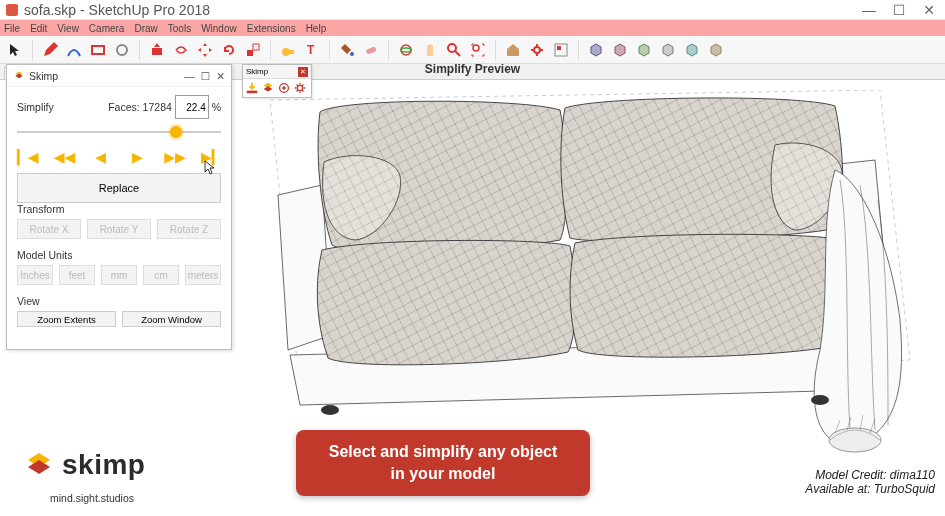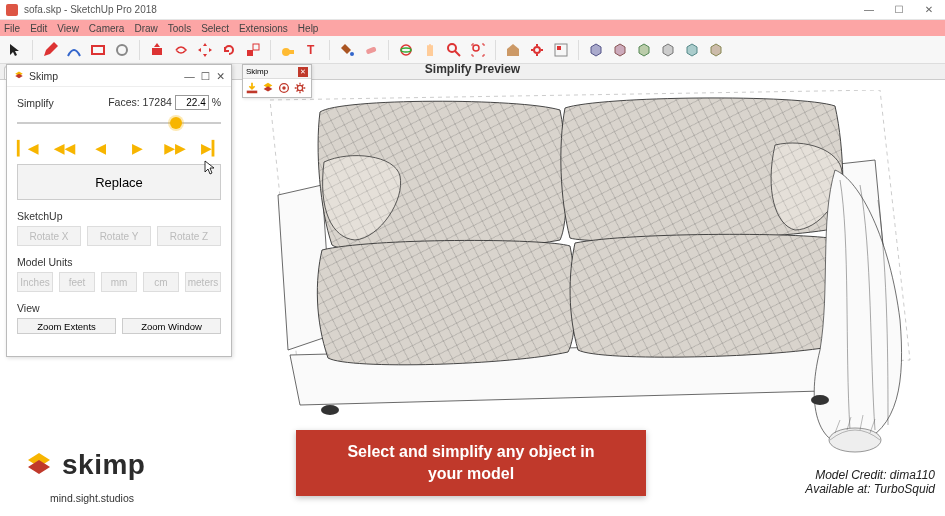--- a/index.html
+++ b/index.html
@@ -1,19 +1,19 @@
 <!DOCTYPE html>
 <html><head>
 <meta charset="utf-8">
 <style>
 * { margin:0; padding:0; box-sizing:border-box; font-family:"Segoe UI",Tahoma,sans-serif; }
 body { width:945px; height:516px; background:#fff; position:relative; overflow:hidden; }
 
 
-.title-bar { height:20px; background:#fff; border-bottom:1px solid #e5e5e5; display:flex; align-items:center; justify-content:space-between; padding:0 4px; font-size:10px; color:#555; }
+.title-bar { height:20px; background:#fff; border-bottom:1px solid #e5e5e5; display:flex; align-items:center; justify-content:space-between; padding:0 4px; font-size:14px; color:#555; }
 .title-bar .left { display:flex; align-items:center; gap:4px; }
 .title-bar .right { display:flex; gap:6px; }
 .win-btn { width:24px; text-align:center; cursor:pointer; color:#666; }
 
 
 .menu-bar { height:16px; display:flex; align-items:center; padding:0 4px; font-size:10px; color:#444; gap:10px; background:#fca5a5; }
 
 
 .toolbar { height:28px; display:flex; align-items:center; padding:2px 4px; background:#f7f7f7; border-bottom:1px solid #ddd; gap:2px; overflow:hidden; }
 .tb-btn { width:22px; height:22px; display:flex; align-items:center; justify-content:center; border:1px solid transparent; border-radius:2px; cursor:pointer; position:relative; }
@@ -29,42 +29,42 @@
 .preview-title { position:absolute; top:-18px; left:50%; transform:translateX(-50%); font-size:12px; font-weight:600; color:#333; }
 .sofa { position:absolute; top:10px; left:260px; width:660px; height:380px; }
 
 
 .skimp-panel { position:absolute; top:64px; left:6px; width:226px; background:#fff; border:1px solid #bbb; box-shadow:1px 1px 4px rgba(0,0,0,.15); font-size:10.5px; color:#333; }
 .sk-titlebar { height:22px; display:flex; align-items:center; justify-content:space-between; padding:0 6px; background:#fff; border-bottom:1px solid #eee; }
 .sk-title-left { display:flex; align-items:center; gap:4px; }
 .sk-titlebar .ctrl { display:flex; gap:6px; color:#555; }
 .sk-body { padding:8px 10px 22px; }
 .sk-row { display:flex; align-items:center; justify-content:space-between; margin-bottom:6px; }
-.faces-input { width:34px; height:15px; font-size:10px; text-align:right; border:1px solid #999; padding:0 2px; }
+.faces-input { width:34px; height:24px; font-size:10px; text-align:right; border:1px solid #999; padding:0 2px; }
 .slider { position:relative; height:14px; margin:4px 0 10px; }
 .slider-track { position:absolute; top:6px; left:0; right:0; height:2px; background:#ccc; }
 .slider-thumb { position:absolute; top:1px; width:12px; height:12px; background:#f7b500; border-radius:50%; box-shadow:0 0 0 2px rgba(247,181,0,.3); }
 .step-row { display:flex; justify-content:space-between; margin-bottom:8px; }
 .step-btn { color:#f7b500; font-size:14px; cursor:pointer; width:20px; text-align:center; }
-.full-btn { width:100%; height:36px; background:#f3f3f3; border:1px solid #ccc; font-size:13px; cursor:pointer; margin-bottom:10px; }
+.full-btn { width:100%; height:30px; background:#f3f3f3; border:1px solid #ccc; font-size:11px; cursor:pointer; }
 .sk-sec-label { font-size:10.5px; color:#333; margin-bottom:4px; }
 .btn-row { display:flex; gap:6px; margin-bottom:10px; }
 .sm-btn { flex:1; height:20px; background:#f3f3f3; border:1px solid #ddd; font-size:10px; color:#bbb; cursor:default; }
 .view-row { display:flex; gap:6px; }
 .view-btn { flex:1; height:16px; background:#f3f3f3; border:1px solid #ccc; font-size:9.5px; cursor:pointer; }
 
 
 .skimp-mini { position:absolute; top:64px; left:242px; width:70px; background:#fff; border:1px solid #bbb; box-shadow:1px 1px 3px rgba(0,0,0,.1); }
 .skimp-mini-title { height:14px; background:#f5f5f5; border-bottom:1px solid #ddd; display:flex; align-items:center; justify-content:space-between; padding:0 3px; font-size:8px; }
 .skimp-mini-title .close { width:10px; height:10px; background:#c0392b; color:#fff; display:flex; align-items:center; justify-content:center; font-size:7px; cursor:pointer; }
 .skimp-mini-body { display:flex; padding:2px; gap:2px; }
 .mini-ico { width:14px; height:14px; }
 
 
-.callout { position:absolute; left:296px; top:430px; width:350px; height:66px; background:#c0392b; color:#fff; border-radius:0; display:flex; align-items:center; justify-content:center; text-align:center; font-size:16px; font-weight:600; box-shadow:0 2px 6px rgba(0,0,0,.25); padding:0 32px; line-height:1.35; }
+.callout { position:absolute; left:296px; top:430px; width:294px; height:66px; background:#c0392b; color:#fff; border-radius:8px; display:flex; align-items:center; justify-content:center; text-align:center; font-size:16px; font-weight:600; box-shadow:0 2px 6px rgba(0,0,0,.25); padding:0 32px; line-height:1.35; }
 
 
 .logo { position:absolute; left:22px; bottom:34px; display:flex; align-items:center; gap:6px; }
 .logo-text { font-size:28px; font-weight:600; color:#2b2b2b; letter-spacing:.5px; }
 .tagline { position:absolute; left:50px; bottom:12px; font-size:10.5px; font-weight:400; color:#333; }
 
 
 .credit { position:absolute; right:10px; bottom:20px; text-align:right; font-size:12px; font-style:italic; color:#222; font-family:Georgia,serif; }
 
 
@@ -88,21 +88,21 @@
   </div>
 </div>
 
 <div class="menu-bar">
   <span>File</span>
   <span>Edit</span>
   <span>View</span>
   <span>Camera</span>
   <span>Draw</span>
   <span>Tools</span>
-  <span>Select</span>
+  <span>Window</span>
   <span>Extensions</span>
   <span>Help</span>
 </div>
 
 <div class="toolbar">
   <div class="tb-btn">
       <svg class="ico" viewBox="0 0 16 16">
         <path d="M3 2 L3 13 L6 10 L8 14 L10 13 L8 9 L12 9 Z" fill="#222"></path>
       </svg>
     </div>
@@ -336,21 +336,21 @@
     </div>
     <div class="step-row">
       <span class="step-btn">▎◀</span>
       <span class="step-btn">◀◀</span>
       <span class="step-btn">◀</span>
       <span class="step-btn">▶</span>
       <span class="step-btn">▶▶</span>
       <span class="step-btn">▶▎</span>
     </div>
     <button class="full-btn">Replace</button>
-    <div class="sk-sec-label">SketchUp</div>
+    <div class="sk-sec-label">Transform</div>
     <div class="btn-row">
       <button class="sm-btn">Rotate X</button>
       <button class="sm-btn">Rotate Y</button>
       <button class="sm-btn">Rotate Z</button>
     </div>
     <div class="sk-sec-label">Model Units</div>
     <div class="btn-row">
       <button class="sm-btn">Inches</button>
       <button class="sm-btn">feet</button>
       <button class="sm-btn">mm</button>

